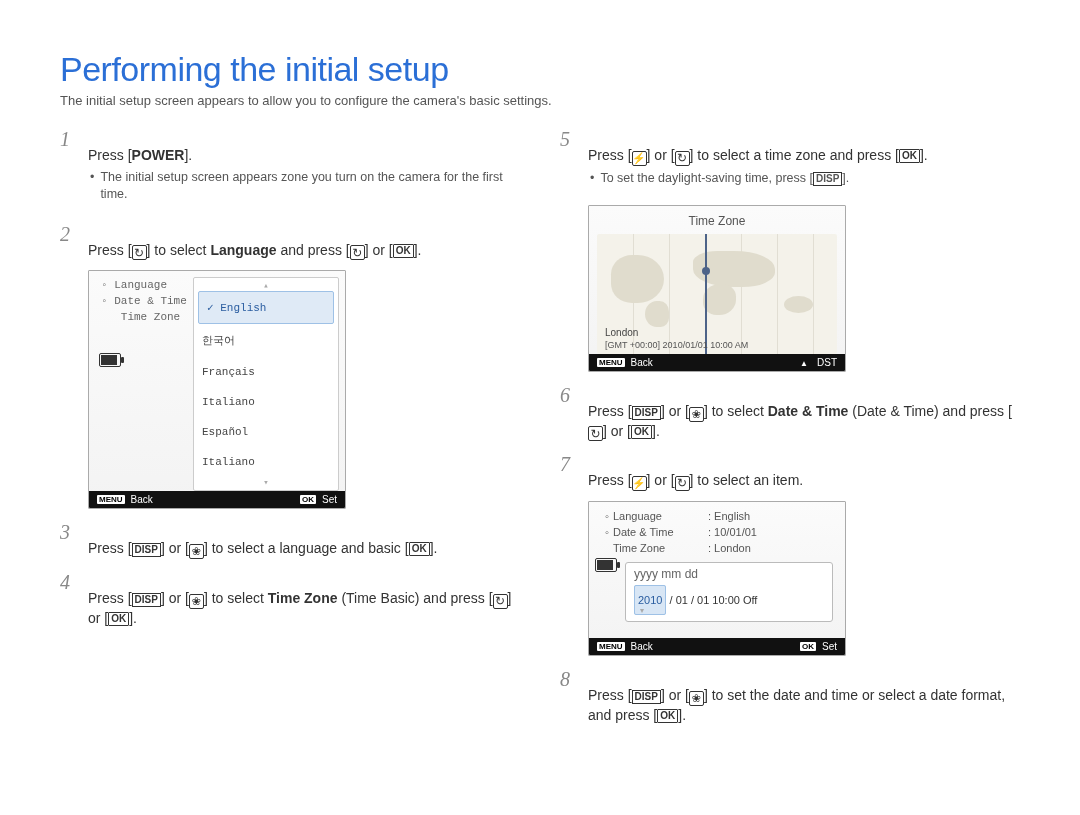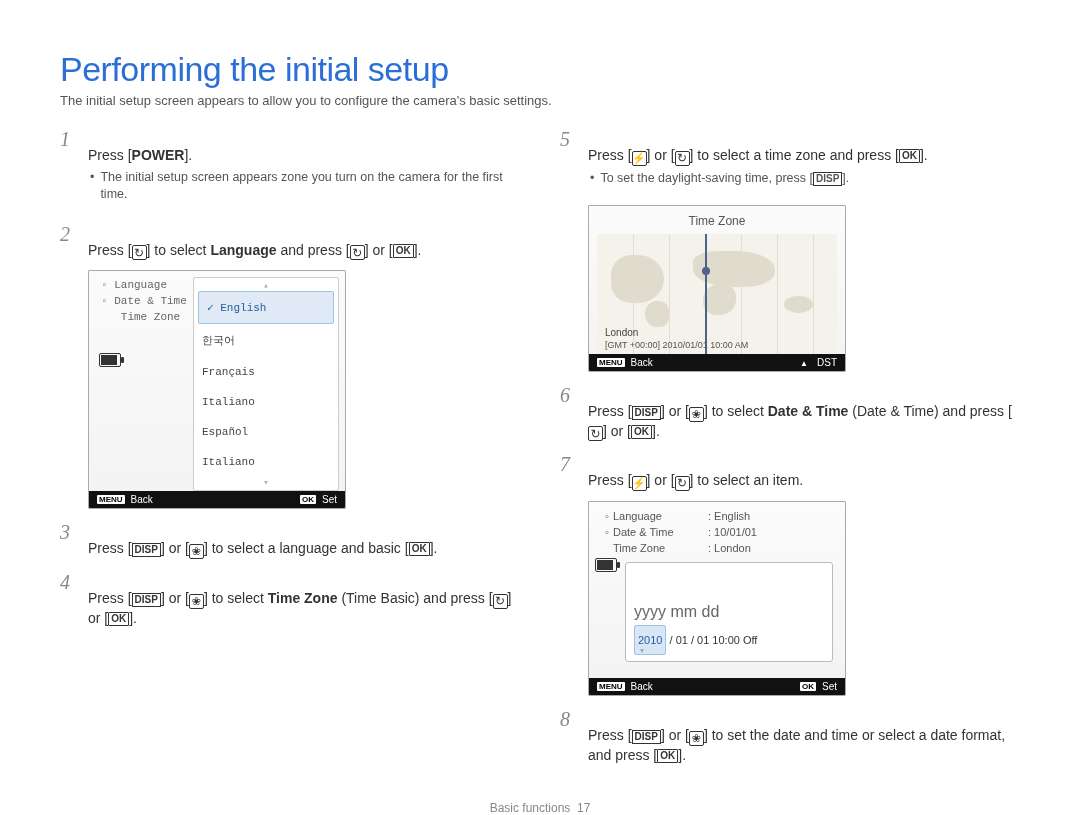--- a/index.html
+++ b/index.html
@@ -147,21 +147,21 @@
   .lcd-dt .info-rows { font-size:11px; color:#555; margin-left:10px; }
   .lcd-dt .info-rows div { display:flex; padding:2px 0;}
   .lcd-dt .info-rows .lab { width:95px;}
   .lcd-dt .dtbox {
     margin:6px 6px 2px 30px;
     border:1px solid #bbb; border-radius:3px;
     background:#fff;
     font-size:11px;
     padding:4px 8px 6px 8px;
   }
-  .lcd-dt .hdrrow { color:#666; font-size:16px; margin-bottom:4px;margin-top:36px;}
+  .lcd-dt .hdrrow { color:#666; font-size:12px; margin-bottom:4px;}
   .lcd-dt .valrow .sely {
     background:#d8e6f5; border:1px solid #9ec1e6; border-radius:2px; padding:8px 3px; color:#2a5da0;
   }
 
   .footer {
     text-align:center; font-size:12px; color:#888;
     margin-top:26px;
   }
 </style>
 </head>
@@ -346,16 +346,13 @@
       <div class="step">
         <div class="step-num">8</div>
         <div class="step-body">
           <span>Press [</span><span class="ico-disp">DISP</span><span>] or [</span><span class="ico-sym ico-flower"></span><span>] to set the date and time or select a date format, and press [</span><span class="ico-ok">OK</span><span>].</span>
         </div>
       </div>
 
     </div>
   </div>
 
-  <div class="footer">
-    <span>Basic functions</span>&nbsp;&nbsp;<span>17</span>
-  </div>
 </div>
 
 </body></html>

